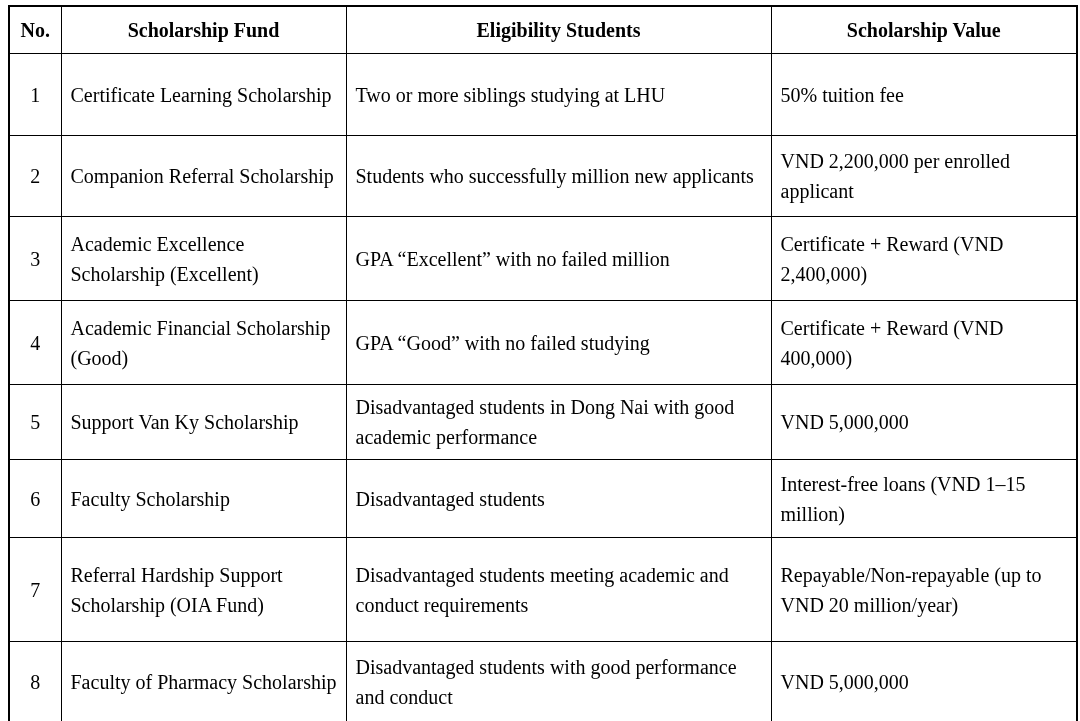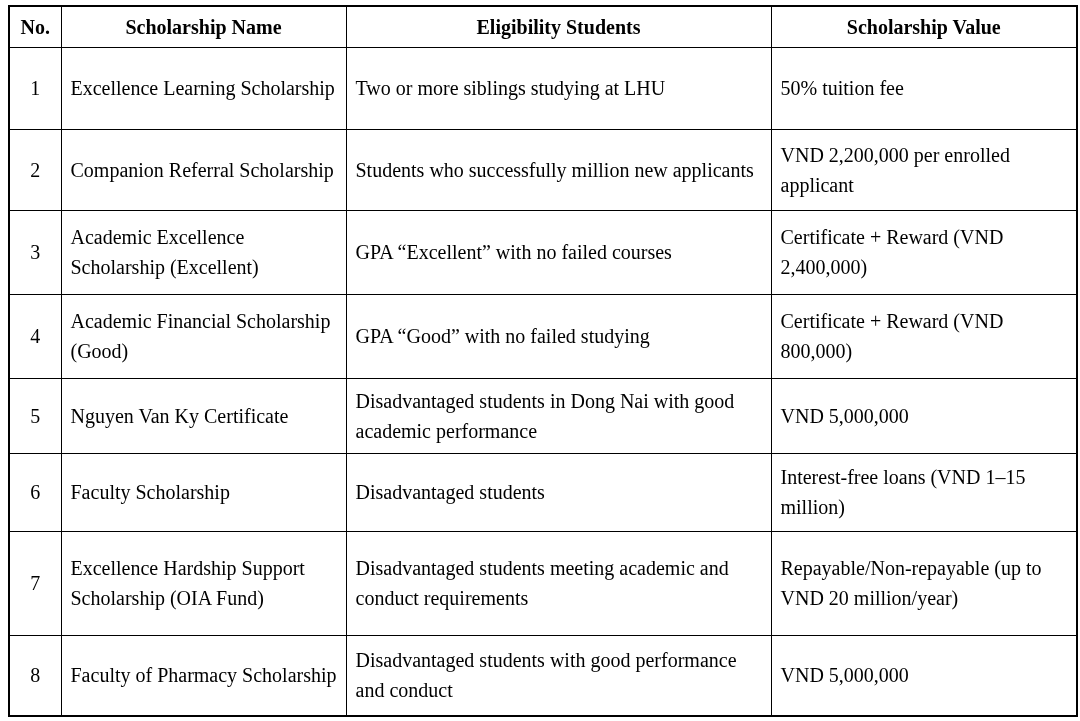--- a/index.html
+++ b/index.html
@@ -37,21 +37,21 @@
   th, td {
     border: 1.5px solid #000000;
     vertical-align: middle;
     padding: 4px 8px 4px 9px;
     overflow: hidden;
   }
   thead tr { height: 41px; }
   th {
     font-weight: bold;
     text-align: center;
-    padding: 2px 4px;
+    padding: 8px 4px;
   }
   td.col-no {
     text-align: center;
     padding-left: 2px;
     padding-right: 2px;
   }
   td.col-name, td.col-criteria, td.col-value {
     text-align: left;
   }
   
@@ -71,66 +71,66 @@
   <table class="scholarship-table">
     <colgroup>
       <col class="c-no">
       <col class="c-name">
       <col class="c-criteria">
       <col class="c-value">
     </colgroup>
     <thead>
       <tr>
         <th>No.</th>
-        <th>Scholarship Name</th>
+        <th>Scholarship Fund</th>
         <th>Eligibility Students</th>
         <th>Scholarship Value</th>
       </tr>
     </thead>
     <tbody>
 
     <tr>
           <td class="col-no">1</td>
-          <td class="col-name">Excellence Learning Scholarship</td>
+          <td class="col-name">Certificate Learning Scholarship</td>
           <td class="col-criteria">Two or more siblings studying at LHU</td>
           <td class="col-value">50% tuition fee</td>
         </tr>
         <tr>
           <td class="col-no">2</td>
           <td class="col-name">Companion Referral Scholarship</td>
           <td class="col-criteria">Students who successfully million new applicants</td>
           <td class="col-value">VND 2,200,000 per enrolled applicant</td>
         </tr>
         <tr>
           <td class="col-no">3</td>
           <td class="col-name">Academic Excellence Scholarship (Excellent)</td>
-          <td class="col-criteria">GPA “Excellent” with no failed courses</td>
+          <td class="col-criteria">GPA “Excellent” with no failed million</td>
           <td class="col-value">Certificate + Reward (VND 2,400,000)</td>
         </tr>
         <tr>
           <td class="col-no">4</td>
           <td class="col-name">Academic Financial Scholarship (Good)</td>
           <td class="col-criteria">GPA “Good” with no failed studying</td>
-          <td class="col-value">Certificate + Reward (VND 800,000)</td>
+          <td class="col-value">Certificate + Reward (VND 400,000)</td>
         </tr>
         <tr>
           <td class="col-no">5</td>
-          <td class="col-name">Nguyen Van Ky Certificate</td>
+          <td class="col-name">Support Van Ky Scholarship</td>
           <td class="col-criteria">Disadvantaged students in Dong Nai with good academic performance</td>
           <td class="col-value">VND 5,000,000</td>
         </tr>
         <tr>
           <td class="col-no">6</td>
           <td class="col-name">Faculty Scholarship</td>
           <td class="col-criteria">Disadvantaged students</td>
           <td class="col-value">Interest-free loans (VND 1–15 million)</td>
         </tr>
         <tr>
           <td class="col-no">7</td>
-          <td class="col-name">Excellence Hardship Support Scholarship (OIA Fund)</td>
+          <td class="col-name">Referral Hardship Support Scholarship (OIA Fund)</td>
           <td class="col-criteria">Disadvantaged students meeting academic and conduct requirements</td>
           <td class="col-value">Repayable/Non-repayable (up to VND 20 million/year)</td>
         </tr>
         <tr>
           <td class="col-no">8</td>
           <td class="col-name">Faculty of Pharmacy Scholarship</td>
           <td class="col-criteria">Disadvantaged students with good performance and conduct</td>
           <td class="col-value">VND 5,000,000</td>
         </tr>
       </tbody>

